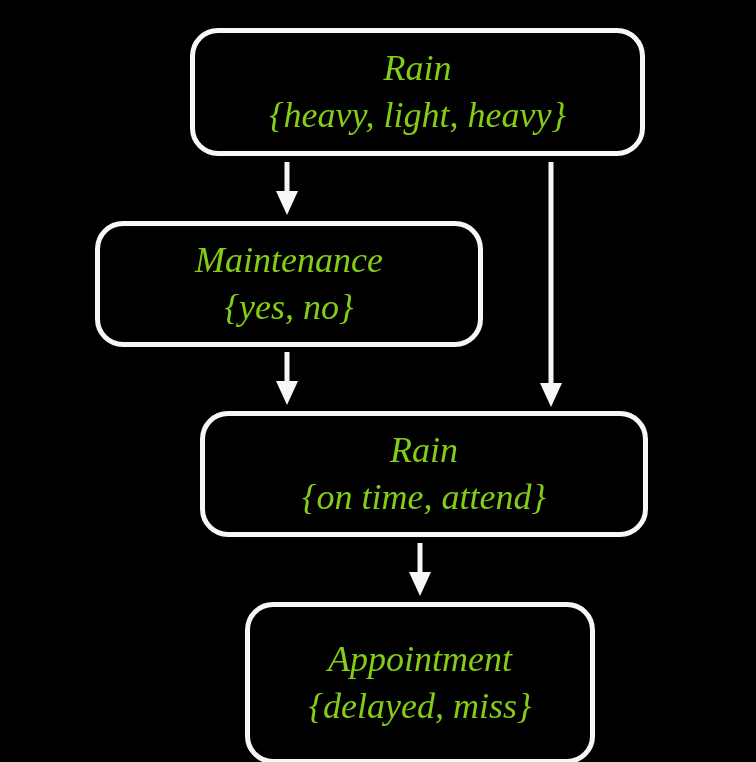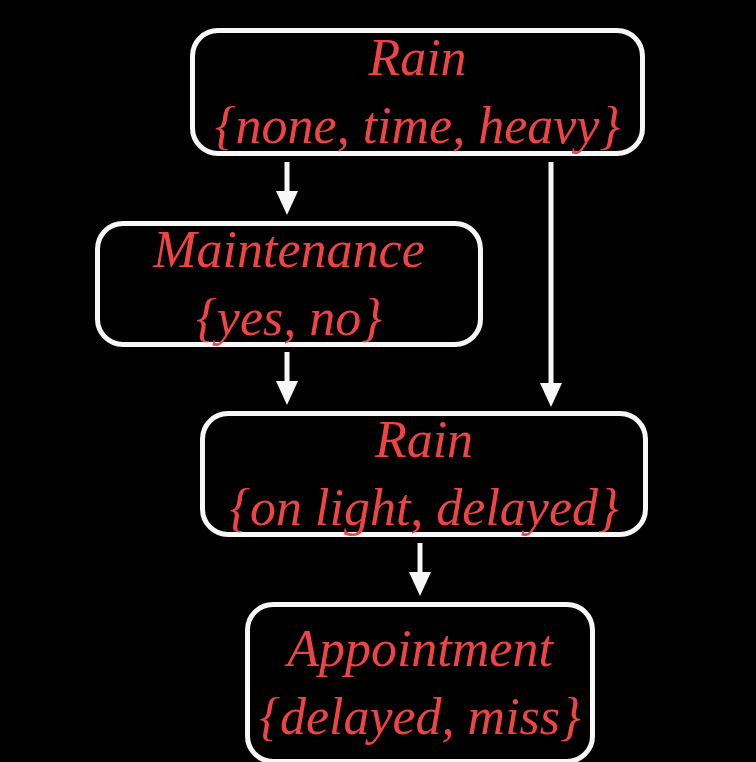--- a/index.html
+++ b/index.html
@@ -21,23 +21,23 @@
     top: 0;
     width: 756px;
     height: 762px;
   }
   .node {
     position: absolute;
     box-sizing: border-box;
     background: #000000;
     border: 5px solid #f7f7f7;
     border-radius: 28px;
-    color: #ef4444;
+    color: #84cc16;
     font-style: italic;
-    font-size: 52px;
+    font-size: 36px;
     line-height: 1.3;
     text-align: center;
     display: flex;
     flex-direction: column;
     align-items: center;
     justify-content: center;
   }
   .node-rain        { left: 190px; top:  28px; width: 455px; height: 128px; }
   .node-maintenance { left:  95px; top: 221px; width: 388px; height: 126px; }
   .node-train       { left: 200px; top: 411px; width: 448px; height: 126px; }
@@ -64,31 +64,31 @@
       <polygon points="276,381 298,381 287,405" fill="#f7f7f7"></polygon>
     </g>
     <g>
       <line x1="420" y1="543" x2="420" y2="574" stroke="#f7f7f7" stroke-width="5"></line>
       <polygon points="409,572 431,572 420,596" fill="#f7f7f7"></polygon>
     </g>
   </svg>
 
   <div class="node node-rain">
     <div class="node-label">Rain</div>
-    <div class="node-values">{none, time, heavy}</div>
+    <div class="node-values">{heavy, light, heavy}</div>
   </div>
 
   <div class="node node-maintenance">
     <div class="node-label">Maintenance</div>
     <div class="node-values">{yes, no}</div>
   </div>
 
   <div class="node node-train">
     <div class="node-label">Rain</div>
-    <div class="node-values">{on light, delayed}</div>
+    <div class="node-values">{on time, attend}</div>
   </div>
 
   <div class="node node-appointment">
     <div class="node-label">Appointment</div>
     <div class="node-values">{delayed, miss}</div>
   </div>
 
 </div>
 
 </body></html>

